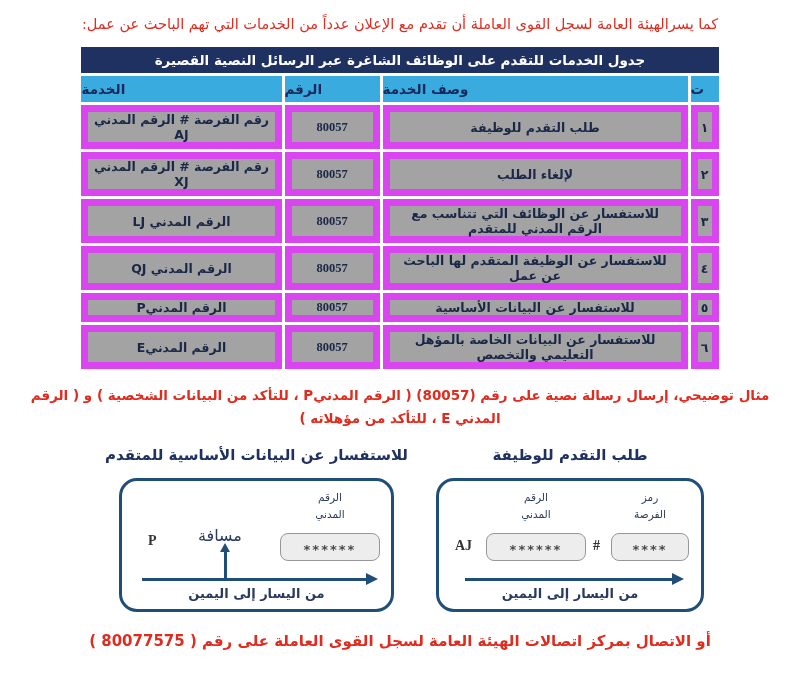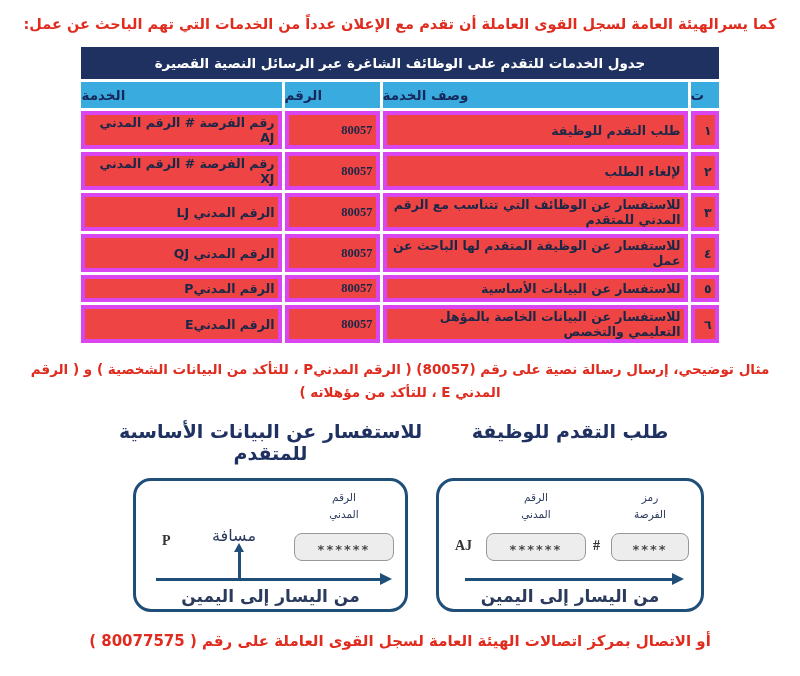--- a/index.html
+++ b/index.html
@@ -1,47 +1,47 @@
 <!DOCTYPE html>
 <html lang="ar" dir="rtl"><head>
 <meta charset="utf-8">
 <style>
   * { margin:0; padding:0; box-sizing:border-box; }
   html,body { width:800px; height:676px; background:#ffffff; overflow:hidden;
               font-family:"DejaVu Sans", sans-serif; }
   .page { width:800px; height:676px; position:relative; }
 
   
-  .intro { margin-top:16px; text-align:center; color:#e02b1f; font-weight:bold;
+  .intro { margin-top:16px; text-align:center; color:#e02b1f; font-weight:normal;
            font-size:14.5px; padding:0 10px; }
 
   
   table.services { border-collapse:separate; border-spacing:3px;
                    margin:12px auto 0 auto; width:640px; table-layout:fixed; }
   td { vertical-align:middle; }
   td.tbl-title { background:#1f3160; color:#ffffff; font-weight:bold; font-size:13.5px;
-                 text-align:center; height:32px; }
+                 text-align:center; height:26px; }
   tr.hdr td { background:#3aabdf; color:#17295c; font-weight:bold; font-size:13.5px;
               text-align:left; height:26px; }
-  tr.datarow td { background:#ef4444; border:4px solid #d946ef; color:#1a2747;
-                  font-weight:bold; font-size:12.5px; height:27px;
+  tr.datarow td { background:#a3a3a3; border:7px solid #d946ef; color:#1a2747;
+                  font-weight:bold; font-size:12.5px; text-align:center; height:27px;
                   padding:0 3px; }
   col.c-idx { width:28px; } col.c-desc { width:305px; }
   col.c-num { width:95px; } col.c-svc { width:200px; }
   td.num { font-family:"Liberation Serif", serif; font-size:14px; }
 
   
   .note { margin:12px auto 0 auto; max-width:740px; text-align:center; color:#e02b1f;
           font-weight:bold; font-size:13.5px; line-height:1.7; }
 
   
   .diagrams { display:flex; justify-content:space-between; margin-top:16px;
               padding:0 96px 0 105px; }
   .diagram { display:flex; flex-direction:column; align-items:center; }
-  .d-title { color:#1f3160; font-weight:bold; font-size:19px; margin-bottom:14px;
+  .d-title { color:#1f3160; font-weight:bold; font-size:15px; margin-bottom:14px;
              text-align:center; }
   .d-box { position:relative; border:3px solid #1f4e79; border-radius:18px;
            background:#ffffff; height:134px; margin-top:auto; }
   .box-apply { width:268px; } .box-inquiry { width:275px; }
   .code { position:absolute; font-family:"Liberation Serif", serif; font-weight:bold;
           font-size:14px; color:#333; }
   .lbl { position:absolute; top:8px; text-align:center; color:#2b3b5e; font-size:10.5px;
          line-height:1.6; }
   .lbl span { display:block; }
   .pill { position:absolute; top:52px; height:28px; background:#ededed;
@@ -53,21 +53,21 @@
           font-weight:bold; font-size:14px; color:#333; }
   .h-arrow { position:absolute; top:97px; height:3px; background:#1f4e79; }
   .h-arrow::after { content:""; position:absolute; right:-11px; top:-5px; width:0; height:0;
                     border-top:6px solid transparent; border-bottom:6px solid transparent;
                     border-left:12px solid #1f4e79; }
   .v-arrow { position:absolute; width:3px; background:#1f4e79; }
   .v-arrow::after { content:""; position:absolute; top:-8px; left:-4px; width:0; height:0;
                     border-left:5.5px solid transparent; border-right:5.5px solid transparent;
                     border-bottom:9px solid #1f4e79; }
   .caption { position:absolute; top:105px; left:0; right:0; text-align:center;
-             color:#2b3b5e; font-size:17px; font-weight:bold; }
+             color:#2b3b5e; font-size:13px; font-weight:bold; }
   .space-lbl { position:absolute; color:#2b3b5e; font-size:16px; }
 
   
   .box-apply .code      { left:16px;  top:57px; }
   .box-apply .lbl-civil { left:47px;  width:100px; }
   .box-apply .pill-civil{ left:47px;  width:100px; }
   .box-apply .hash      { left:154px; }
   .box-apply .lbl-opp   { left:172px; width:78px; }
   .box-apply .pill-opp  { left:172px; width:78px; }
   .box-apply .h-arrow   { left:26px;  right:28px; }

